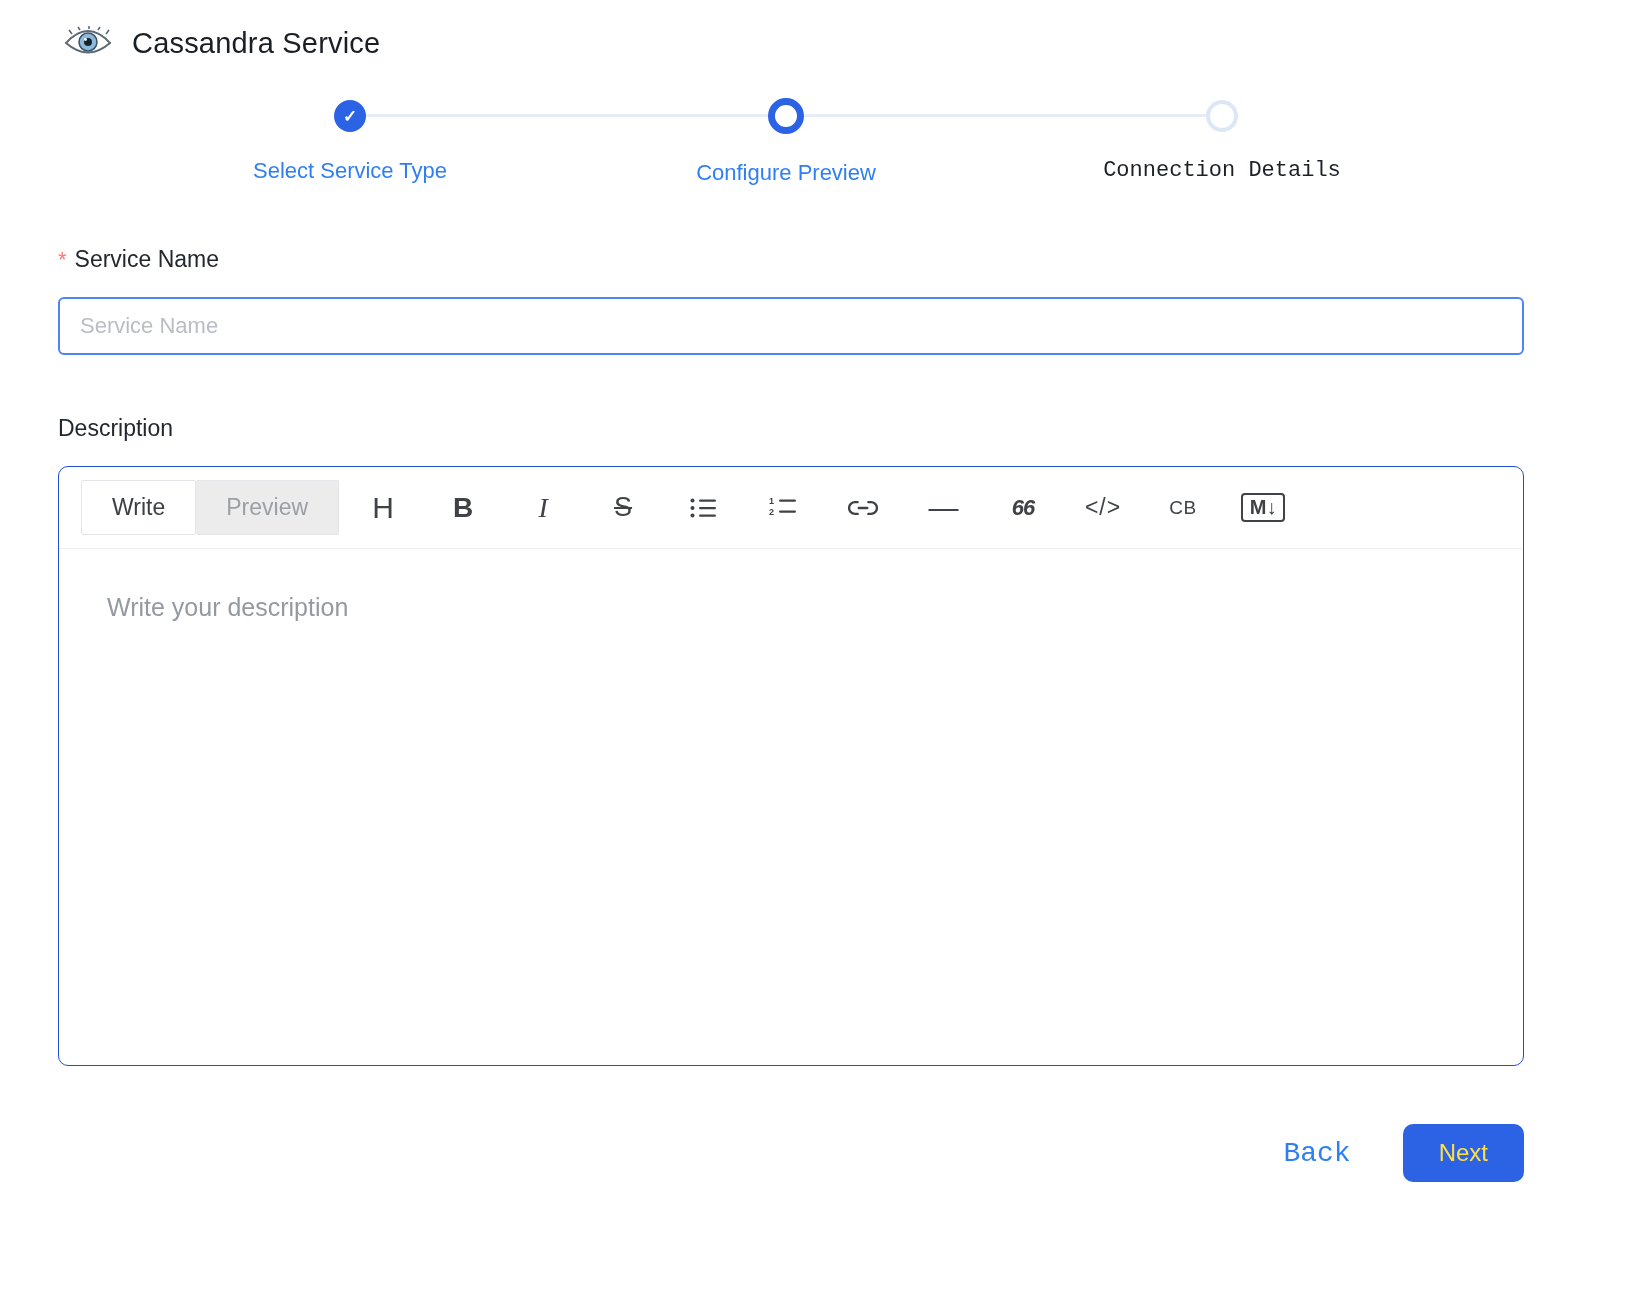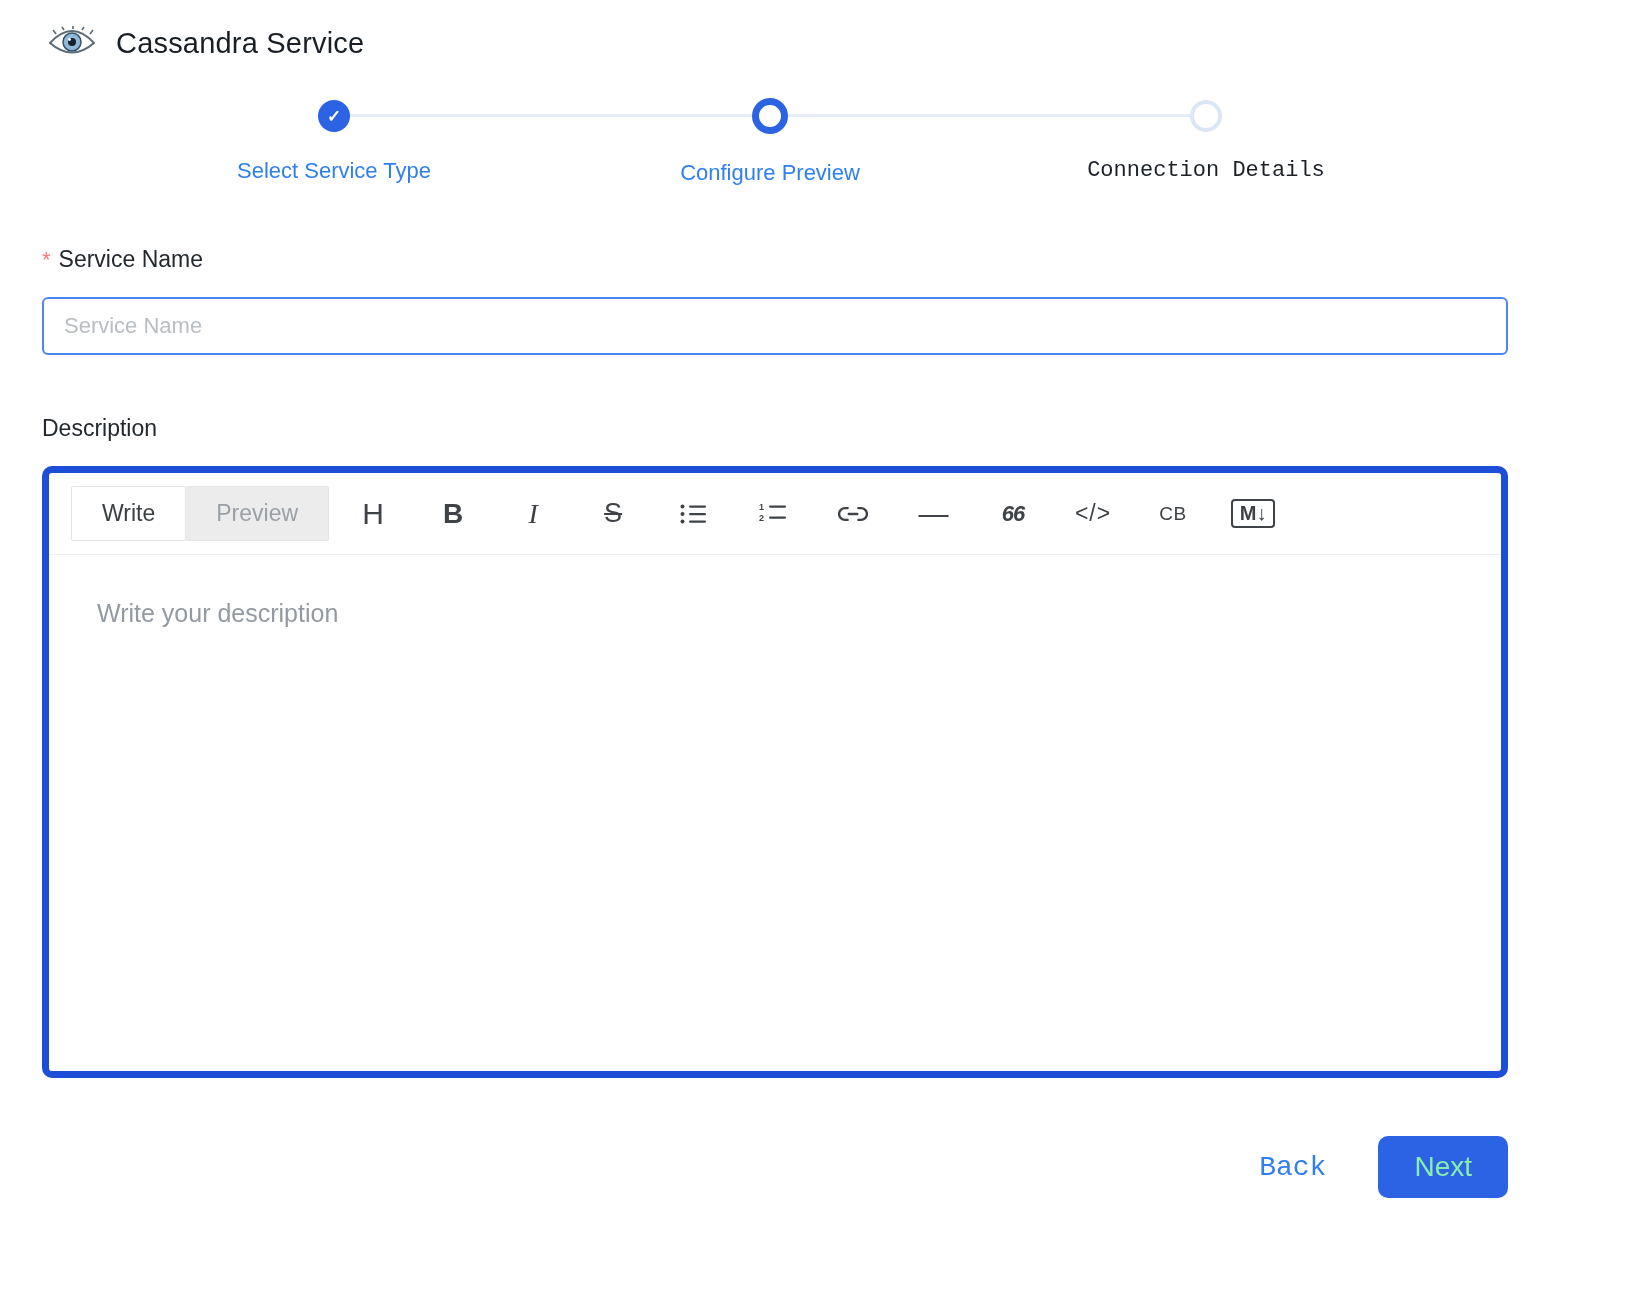--- a/index.html
+++ b/index.html
@@ -3,21 +3,21 @@
 <meta charset="utf-8">
 <style>
   * { margin: 0; padding: 0; box-sizing: border-box; }
   html, body { background: #ffffff; }
   body {
     width: 1644px; height: 1298px;
     font-family: "Liberation Sans", sans-serif;
     color: #1f2430;
     overflow: hidden;
   }
-  .page { padding: 26px 42px 0 42px; width: 1368px; }
+  .page { padding: 26px 42px 0 42px; width: 1368px; margin-left: 16px; }
 
   
   .header { display: flex; align-items: center; gap: 18px; padding-left: 4px; }
   .logo { width: 52px; height: 34px; display: flex; align-items: center; justify-content: center; }
   .title { font-size: 29px; font-weight: 500; color: #1a1f26; letter-spacing: 0.2px; }
 
   
   .stepper { position: relative; width: 1308px; margin: 38px 0 0 74px; }
   .stepper-line {
     position: absolute; top: 16px; left: 218px; right: 218px; height: 3px;
@@ -48,21 +48,21 @@
     margin-top: 24px; width: 1466px; height: 58px;
     border: 2px solid var(--input-focus, #4d86f0); border-radius: 6px;
     padding: 0 20px; font-size: 22px; color: #333; outline: none;
     font-family: "Liberation Sans", sans-serif;
   }
   .text-input::placeholder { color: #b9bdc4; }
 
   
   .editor {
     margin-top: 24px; width: 1466px;
-    border: 7px solid #1d4ed8; border-radius: 10px; background: #fff;
+    border: 1px solid #1d4ed8; border-radius: 10px; background: #fff;
   }
   .toolbar {
     display: flex; align-items: center;
     padding: 13px 0 13px 22px;
     border-bottom: 1px solid #eef0f3;
   }
   .tabs { display: flex; }
   .tab {
     padding: 13px 30px; font-size: 23px; border: 1px solid #e3e5e8;
     background: #ffffff; color: #3c4043; cursor: pointer; border-radius: 2px;
@@ -91,21 +91,21 @@
     display: block; width: 100%; height: 516px; border: none; outline: none; resize: none;
     padding: 44px 48px; font-size: 25px; color: #000000;
     font-family: "Liberation Sans", sans-serif; background: transparent;
   }
   .editor-textarea::placeholder { color: #949aa1; }
 
   
   .footer { width: 1466px; margin-top: 58px; display: flex; justify-content: flex-end; align-items: center; gap: 52px; }
   .back-link { font-size: 28px; color: var(--link-blue, #2f7ff2); background: none; border: none; cursor: pointer; font-family: Liberation Mono, monospace; }
   .next-btn {
-    background: var(--accent, #2b63e4); color: #86efac; font-size: 28px;
+    background: var(--accent, #2b63e4); color: #fde047; font-size: 24px;
     padding: 15px 36px; border: none; border-radius: 10px; cursor: pointer;
     font-family: "Liberation Sans", sans-serif;
   }
   svg { display: block; }
 </style>
 </head>
 <body>
 
 <div class="page">
 

